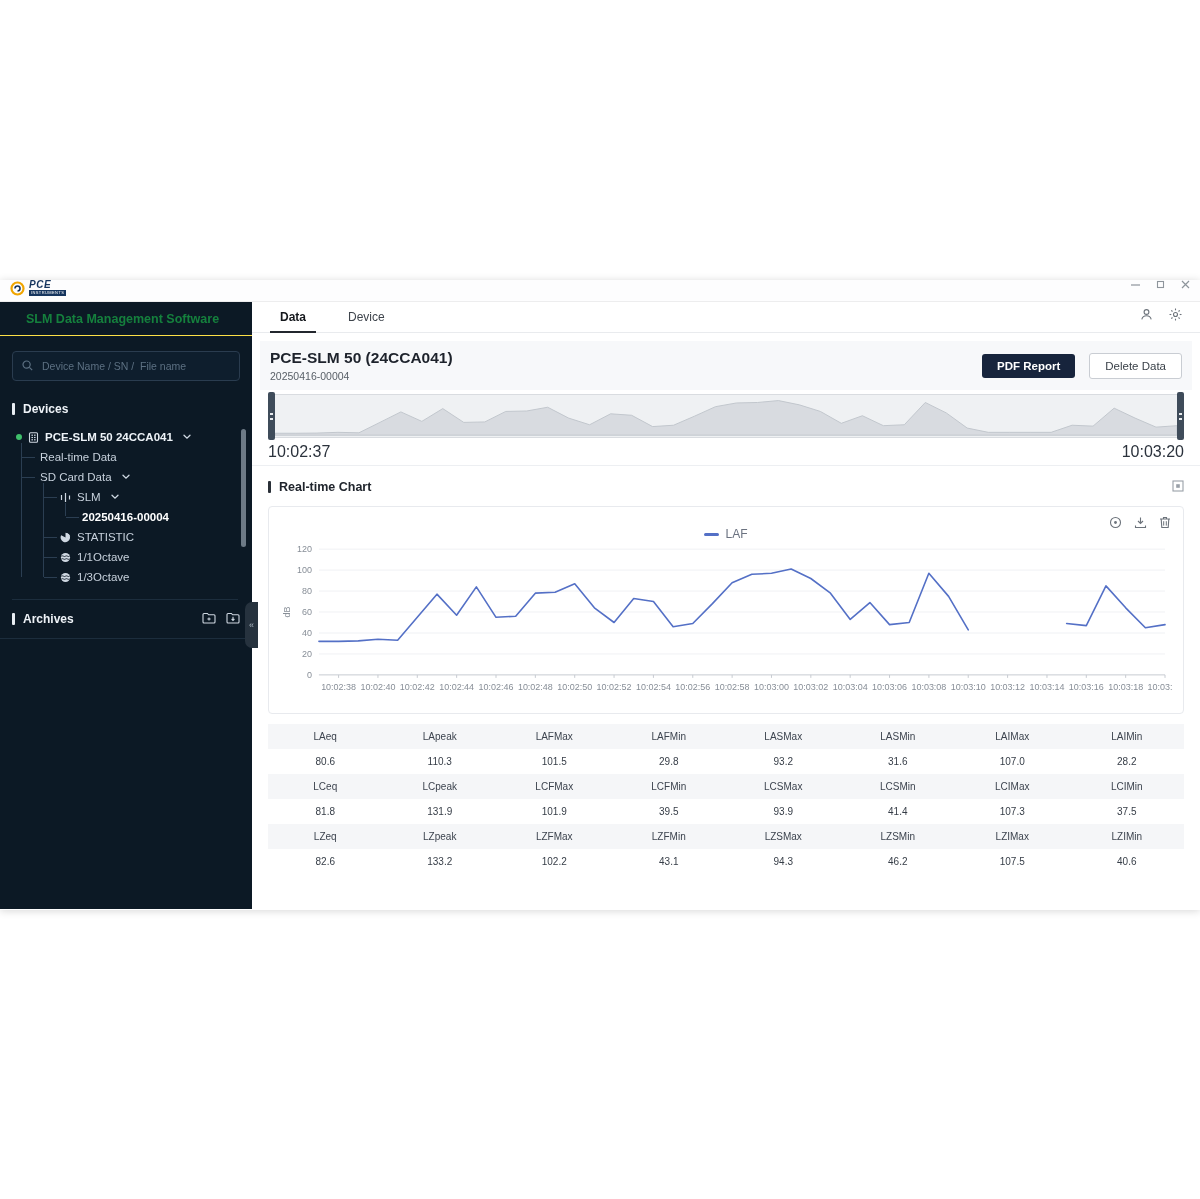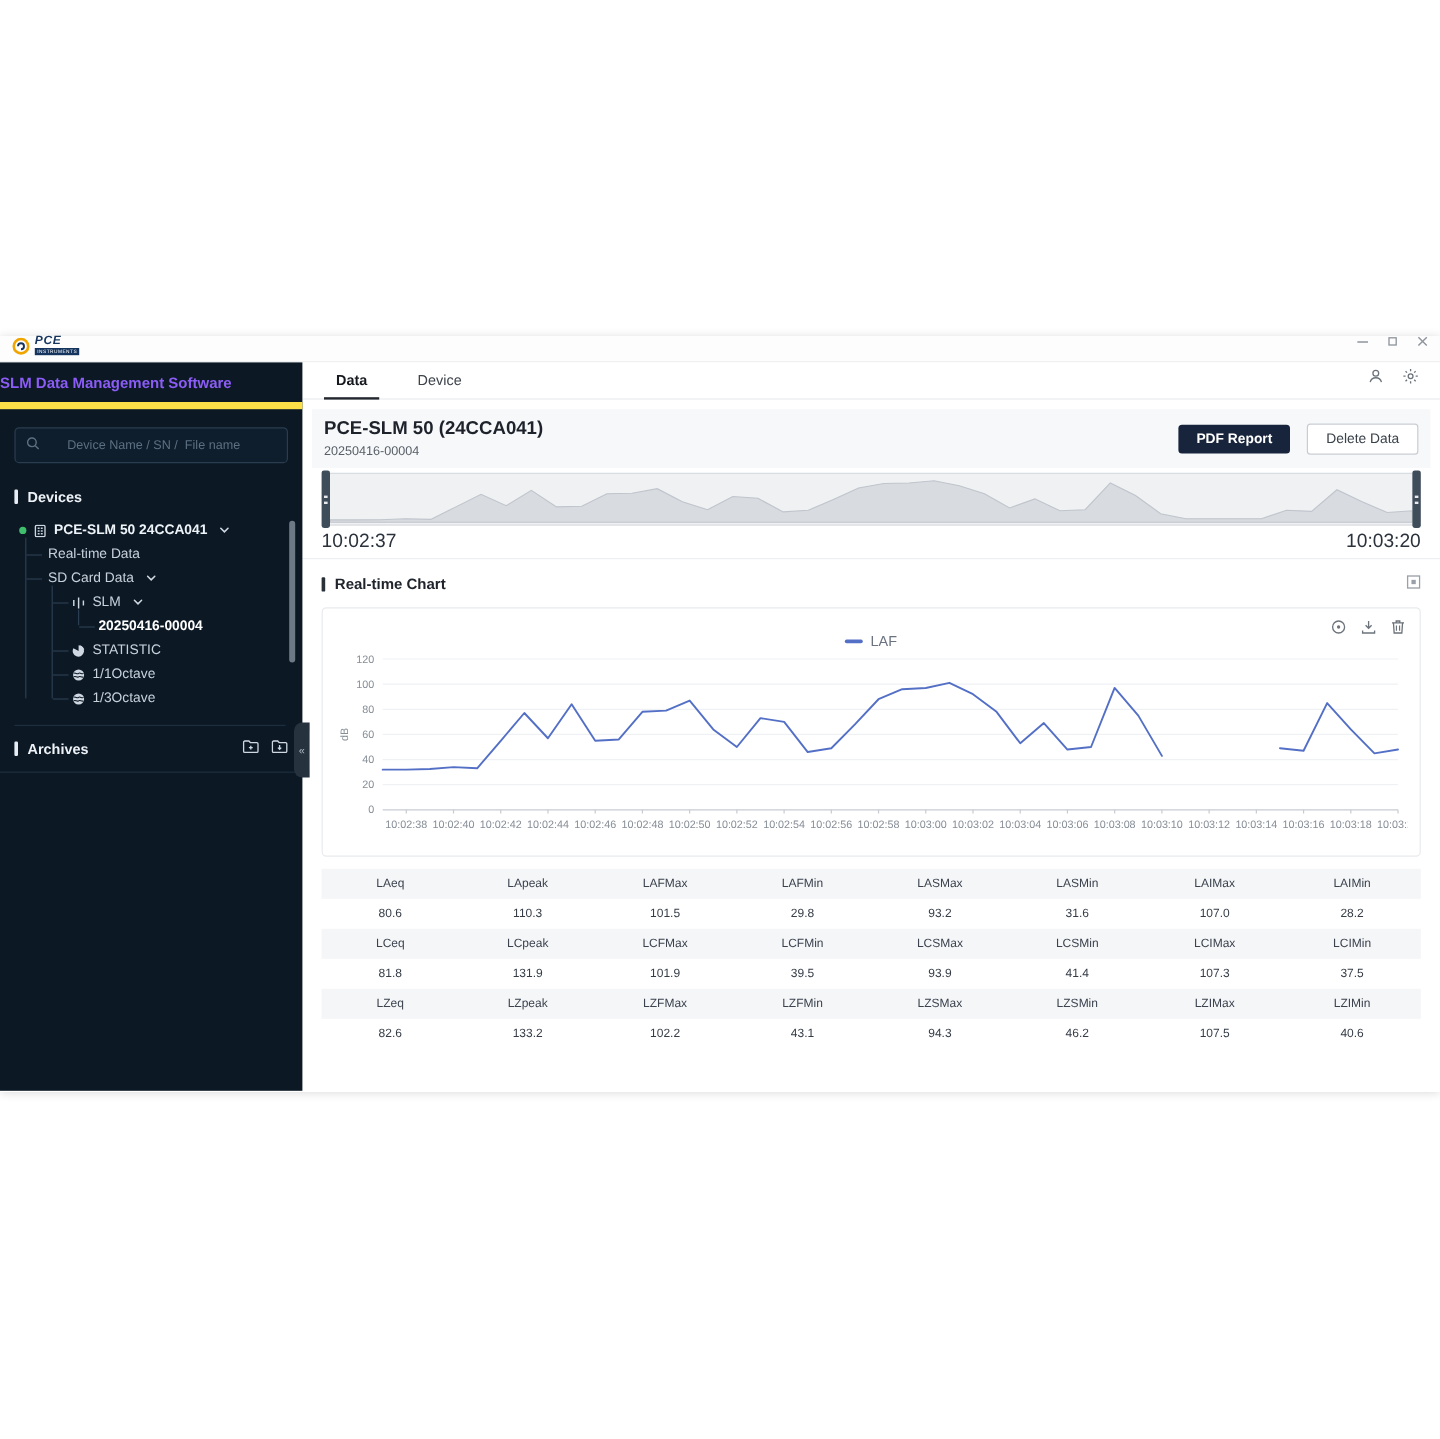--- a/index.html
+++ b/index.html
@@ -10,22 +10,22 @@
   .logo{display:flex;align-items:center;gap:4px;}
   .logo-text-wrap{display:flex;flex-direction:column;line-height:1;}
   .logo-pce{font-style:italic;font-weight:bold;font-size:10px;color:#16355e;letter-spacing:.5px;}
   .logo-sub{font-size:4px;color:#fff;background:#16355e;padding:1px 2px;letter-spacing:.4px;}
   .win-controls{margin-left:auto;display:flex;gap:16px;align-items:center;}
   .win-controls svg{display:block;}
   
   .app-body{display:flex;height:607px;}
   
   .sidebar{width:252px;background:#0c1925;color:#dce4ec;position:relative;flex-shrink:0;box-sizing:border-box;}
-  .sidebar-title{font-size:12.5px;font-weight:bold;padding:10px 0 9px;border-bottom:6px solid #fde047;color:#8b5cf6;}
-  .search-box{margin:15px 12px 12px;height:30px;border:1px solid #2a3c4f;border-radius:4px;background:#0e1e2d;display:flex;align-items:center;gap:21px;padding:0 9px;box-sizing:border-box;}
+  .sidebar-title{font-size:12.5px;font-weight:bold;padding:10px 26px 9px;border-bottom:1px solid #fde047;color:#15803d;}
+  .search-box{margin:15px 12px 12px;height:30px;border:1px solid #2a3c4f;border-radius:4px;background:#0e1e2d;display:flex;align-items:center;gap:7px;padding:0 9px;box-sizing:border-box;}
   .search-box input{background:transparent;border:none;outline:none;color:#cfd8e2;font-size:10.5px;width:100%;font-family:inherit;}
   .search-box input::placeholder{color:#5c7082;}
   .section-h{display:flex;align-items:center;gap:8px;font-size:12px;font-weight:bold;padding:9px 12px;color:#eef2f7;}
   .section-h::before{content:"";width:3px;height:12px;background:#e8edf3;border-radius:1px;display:block;}
   .tree{margin:0 14px 0 12px;padding:2px 0 12px;border-bottom:1px solid #1c2d3d;position:relative;font-size:11.5px;}
   .tree-row{height:20px;display:flex;align-items:center;gap:6px;color:#c7d1dc;position:relative;cursor:pointer;white-space:nowrap;}
   .tree-row.lvl0{padding-left:4px;}
   .tree-row.lvl1{padding-left:28px;}
   .tree-row.lvl2{padding-left:48px;}
   .tree-row.lvl3{padding-left:70px;}

